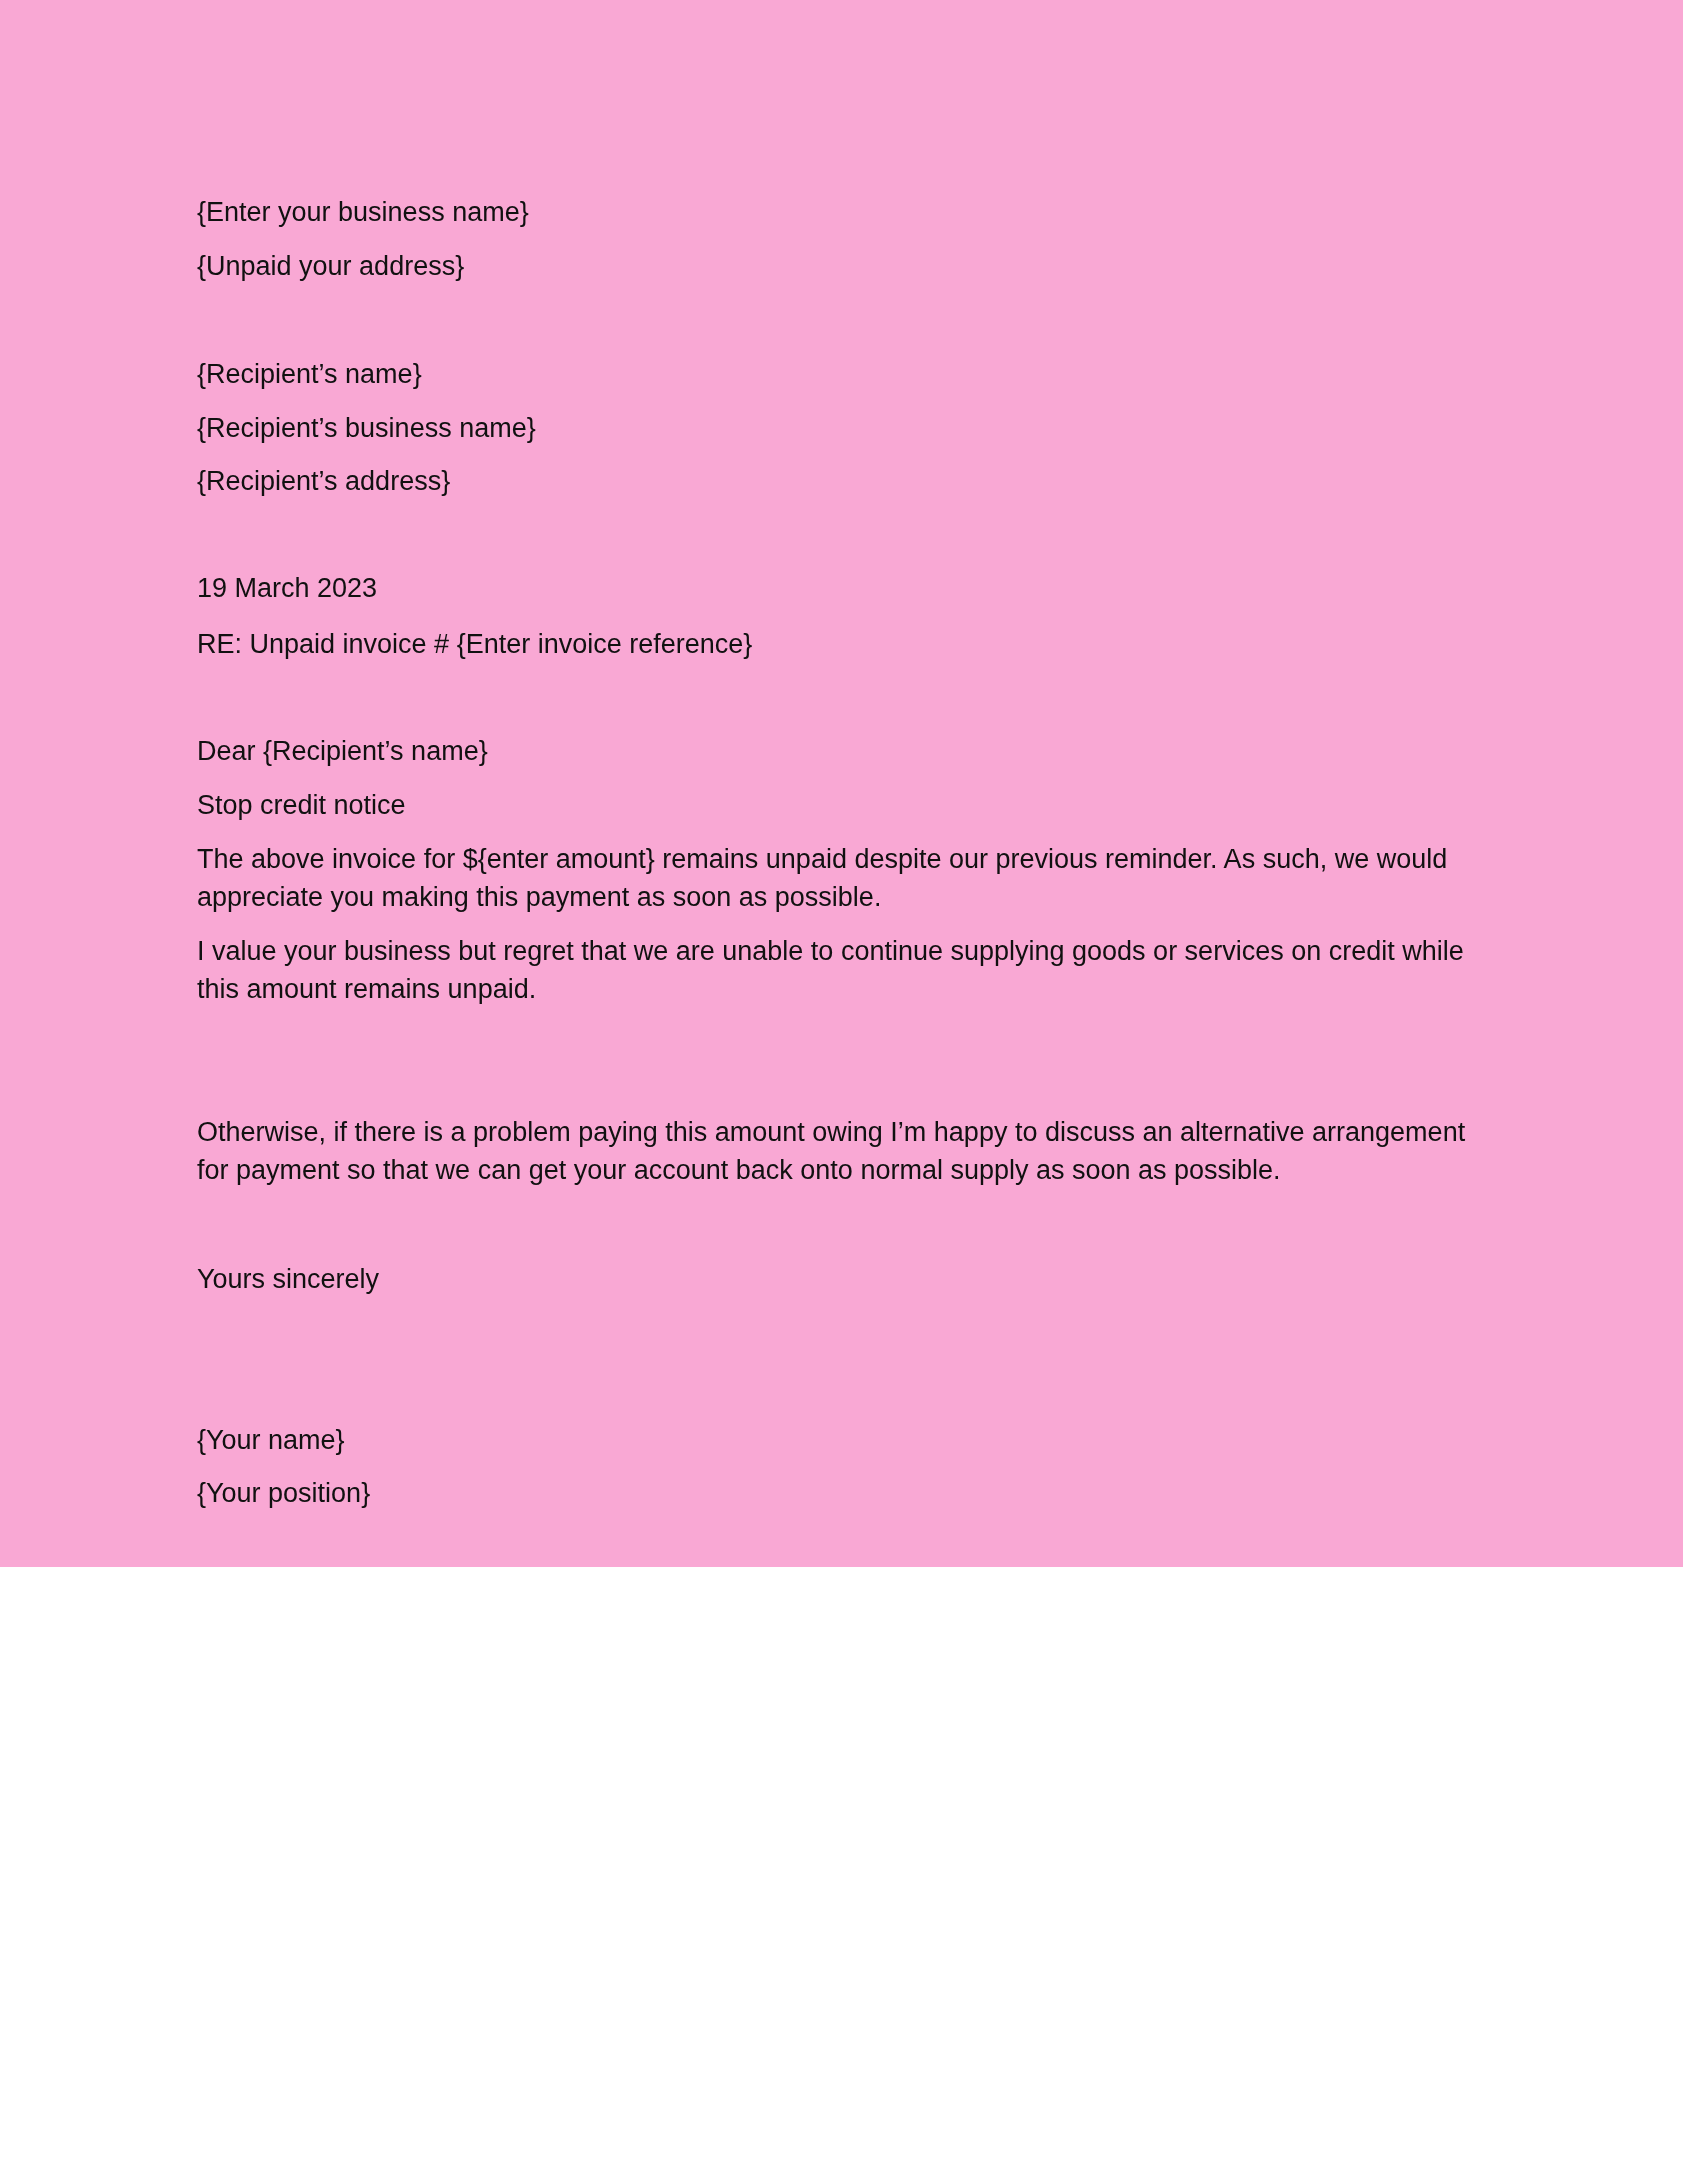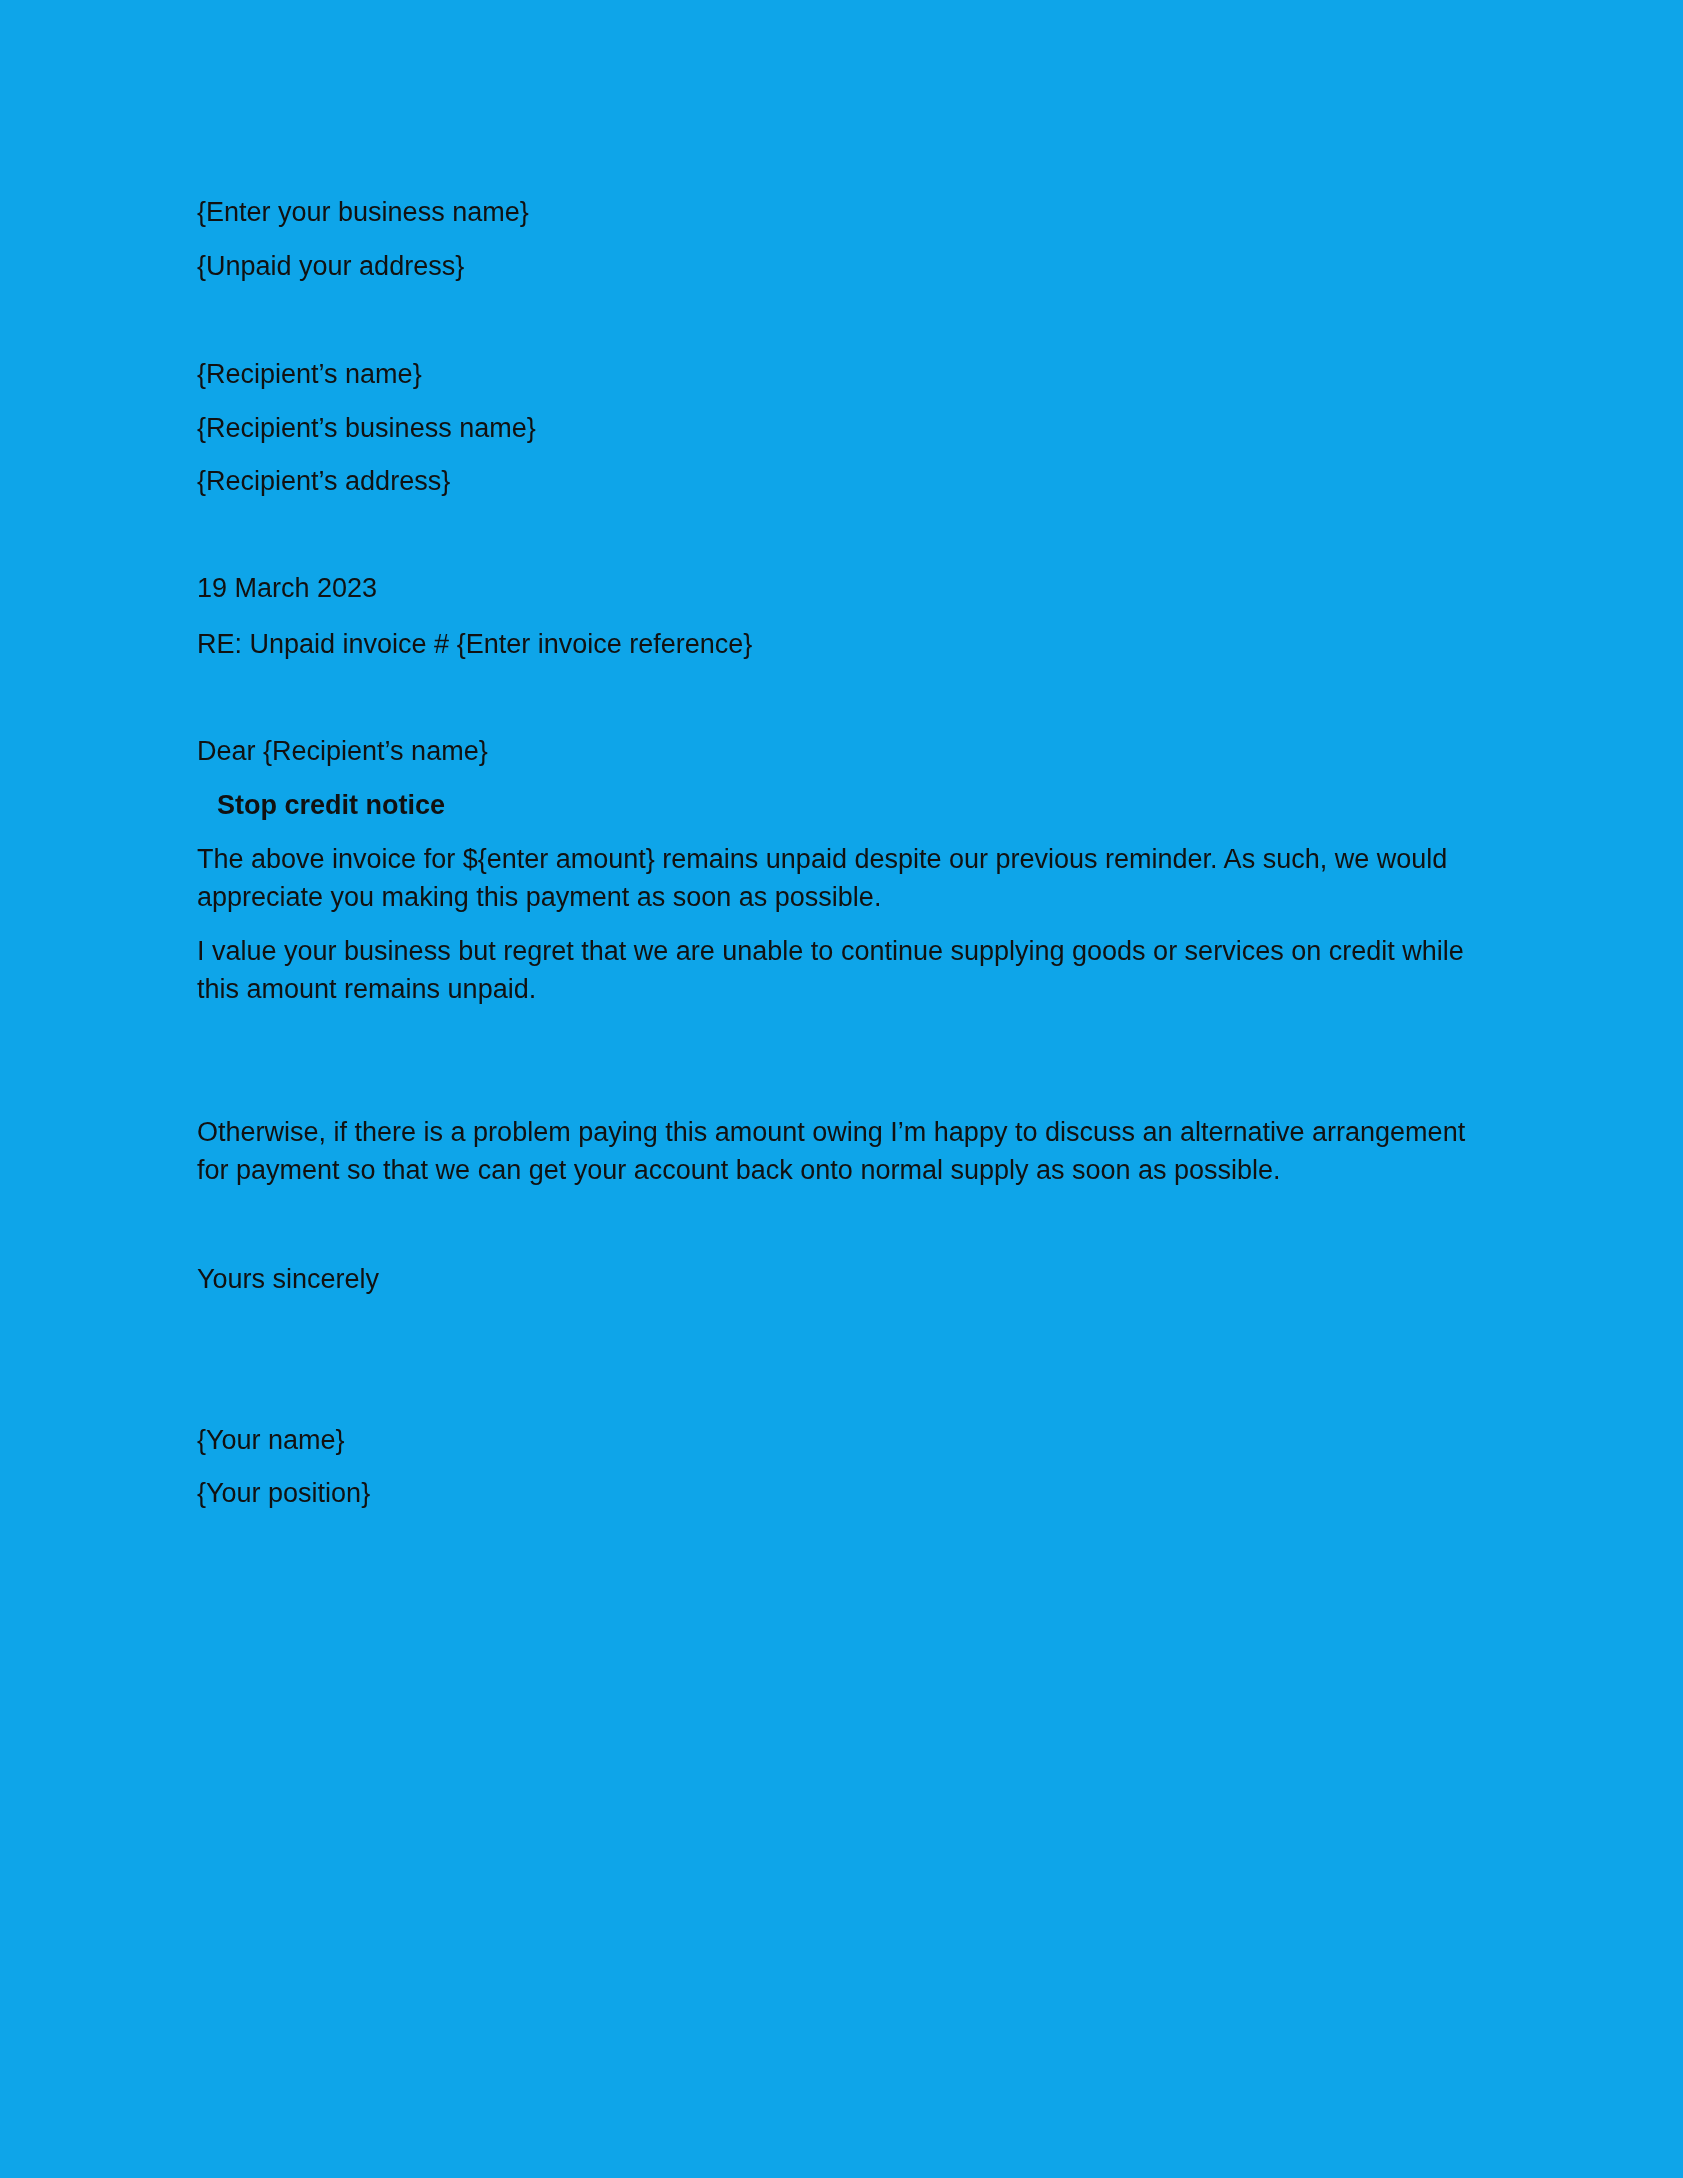--- a/index.html
+++ b/index.html
@@ -1,21 +1,21 @@
 <!DOCTYPE html>
 <html><head>
 <meta charset="utf-8">
 <style>
   html, body { margin: 0; padding: 0; background: #ffffff; }
   body { width: 1683px; height: 2178px; position: relative; overflow: hidden;
          font-family: "Liberation Sans", sans-serif; color: #111111; }
-  .page { position: absolute; left: 0; top: 0; width: 1683px; height: 2178px; background: #0ea5e9; }
+  .page { position: absolute; left: 0; top: 0; width: 1683px; height: 1567px; background: #f9a8d4; }
   .line { position: absolute; left: 197px; font-size: 27px; line-height: 38px; white-space: nowrap; }
   .para { position: absolute; left: 197px; width: 1287px; font-size: 27px; line-height: 38px; }
-  .bold { font-weight: bold; margin-left: 20px; }
+  .bold { font-weight: normal; }
 </style>
 </head>
 <body>
 
 <div class="page">
   <div class="line" style="top:193px">{Enter your business name}</div>
   <div class="line" style="top:247px">{Unpaid your address}</div>
 
   <div class="line" style="top:355px">{Recipient’s name}</div>
   <div class="line" style="top:409px">{Recipient’s business name}</div>

